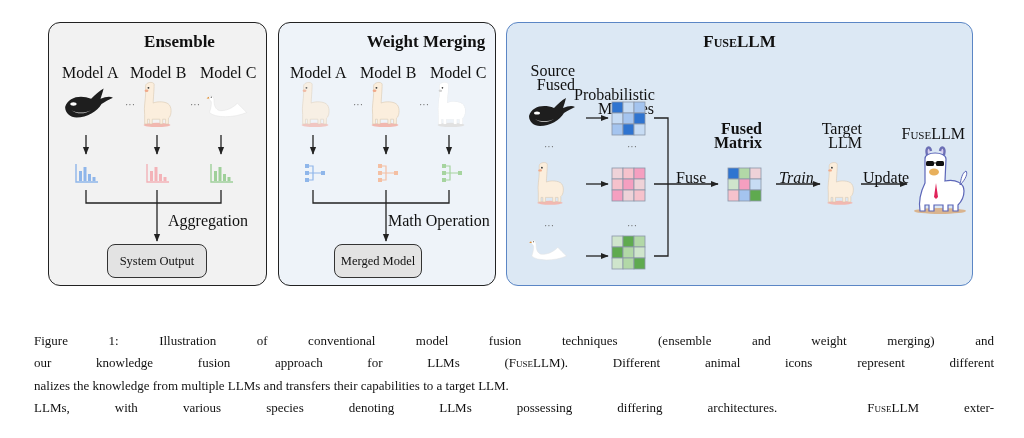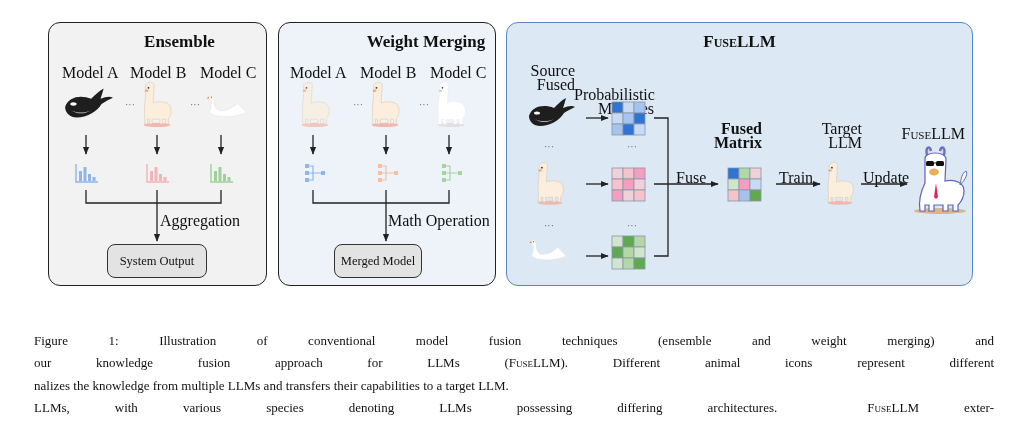--- a/index.html
+++ b/index.html
@@ -24,38 +24,38 @@
 <body>
 
 <div class="panel" id="panel-ensemble"></div>
 <div class="panel" id="panel-merge"></div>
 <div class="panel" id="panel-fuse"></div>
 
 <div class="title" style="left:48px;width:191px;top:32px;padding-left:36px;">Ensemble</div>
 <div class="lbl" style="left:62px;width:52px;top:66px;">Model A</div>
 <div class="lbl" style="left:130px;width:52px;top:66px;">Model B</div>
 <div class="lbl" style="left:200px;width:54px;top:66px;">Model C</div>
-<div class="lbl" style="left:160px;top:214px;">Aggregation</div>
+<div class="lbl" style="left:168px;top:214px;">Aggregation</div>
 <div class="box" style="left:107px;top:244px;width:100px;height:34px;">System Output</div>
 
 <div class="title" style="left:278px;width:218px;top:32px;padding-left:39px;">Weight Merging</div>
 <div class="lbl" style="left:290px;width:52px;top:66px;">Model A</div>
 <div class="lbl" style="left:360px;width:52px;top:66px;">Model B</div>
 <div class="lbl" style="left:430px;width:54px;top:66px;">Model C</div>
 <div class="lbl" style="left:388px;top:214px;">Math Operation</div>
 <div class="box" style="left:334px;top:244px;width:88px;height:34px;">Merged Model</div>
 
 <div class="title" style="left:506px;width:467px;top:32px;"><span class="sc">Fuse</span><span>LLM</span></div>
 <div class="lbl" style="left:525px;width:50px;top:64px;"><span>Source</span><br><span>Fused</span></div>
 <div class="lbl" style="left:574px;width:80px;top:64px;margin-top:24px;"><span>Probabilistic</span><br><span>Matrices</span></div>
 <div class="lbl" style="left:712px;width:50px;top:122px;font-weight:bold;"><span>Fused</span><br><span>Matrix</span></div>
 <div class="lbl" style="left:812px;width:50px;top:122px;"><span>Target</span><br><span>LLM</span></div>
 <div class="lbl" style="left:895px;width:70px;top:127px;"><span class="sc">Fuse</span><span>LLM</span></div>
 <div class="lbl" style="left:676px;top:171px;">Fuse</div>
-<div class="lbl" style="left:779px;top:171px;">Train</div>
+<div class="lbl" style="left:779px;top:171px;font-style:italic;">Train</div>
 <div class="lbl" style="left:863px;top:171px;">Update</div>
 
 <svg class="overlay" width="1024" height="300">
   <defs>
     <marker id="ah" viewBox="0 0 10 10" refX="9" refY="5" markerWidth="6" markerHeight="6" orient="auto-start-reverse">
       <path d="M0,1 L10,5 L0,9 z" fill="#222"></path>
     </marker>
     <symbol id="orca" viewBox="0 0 50 34">
       <path d="M3,20 C6,10 18,8 28,12 C32,8 36,4 40,2 C39,6 38,9 37,12 C42,10 46,9 49,11 C45,13 41,15 38,17 C34,24 24,30 14,30 C8,30 3,26 3,20 z" fill="#1e1e1e"></path>
       <ellipse cx="11" cy="17" rx="3" ry="1.6" fill="#fff"></ellipse>

